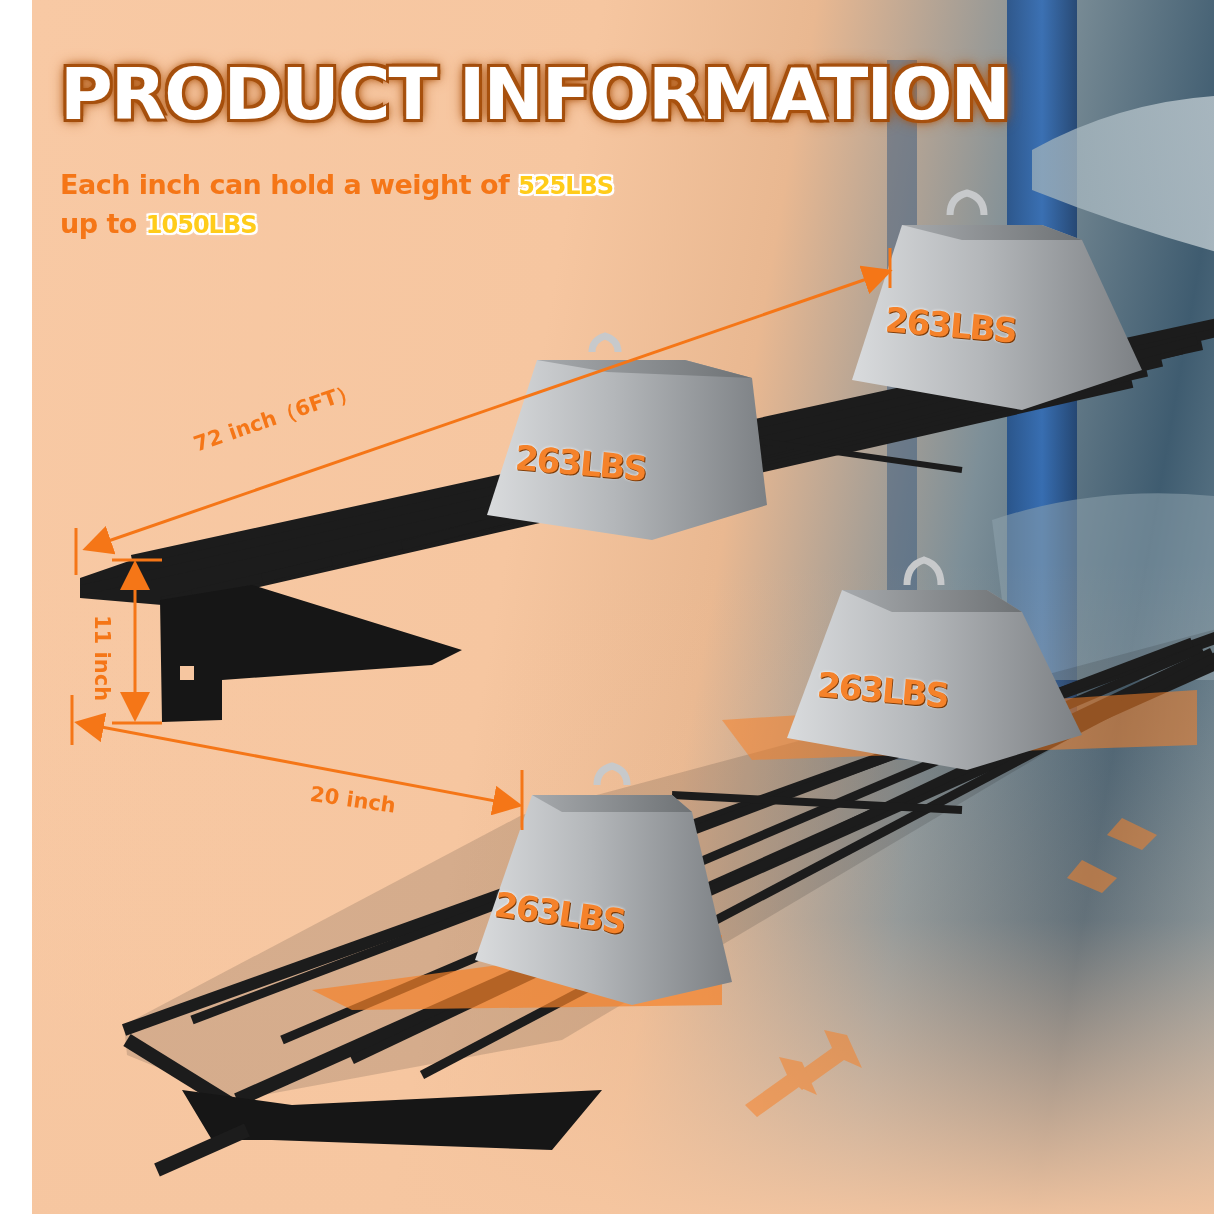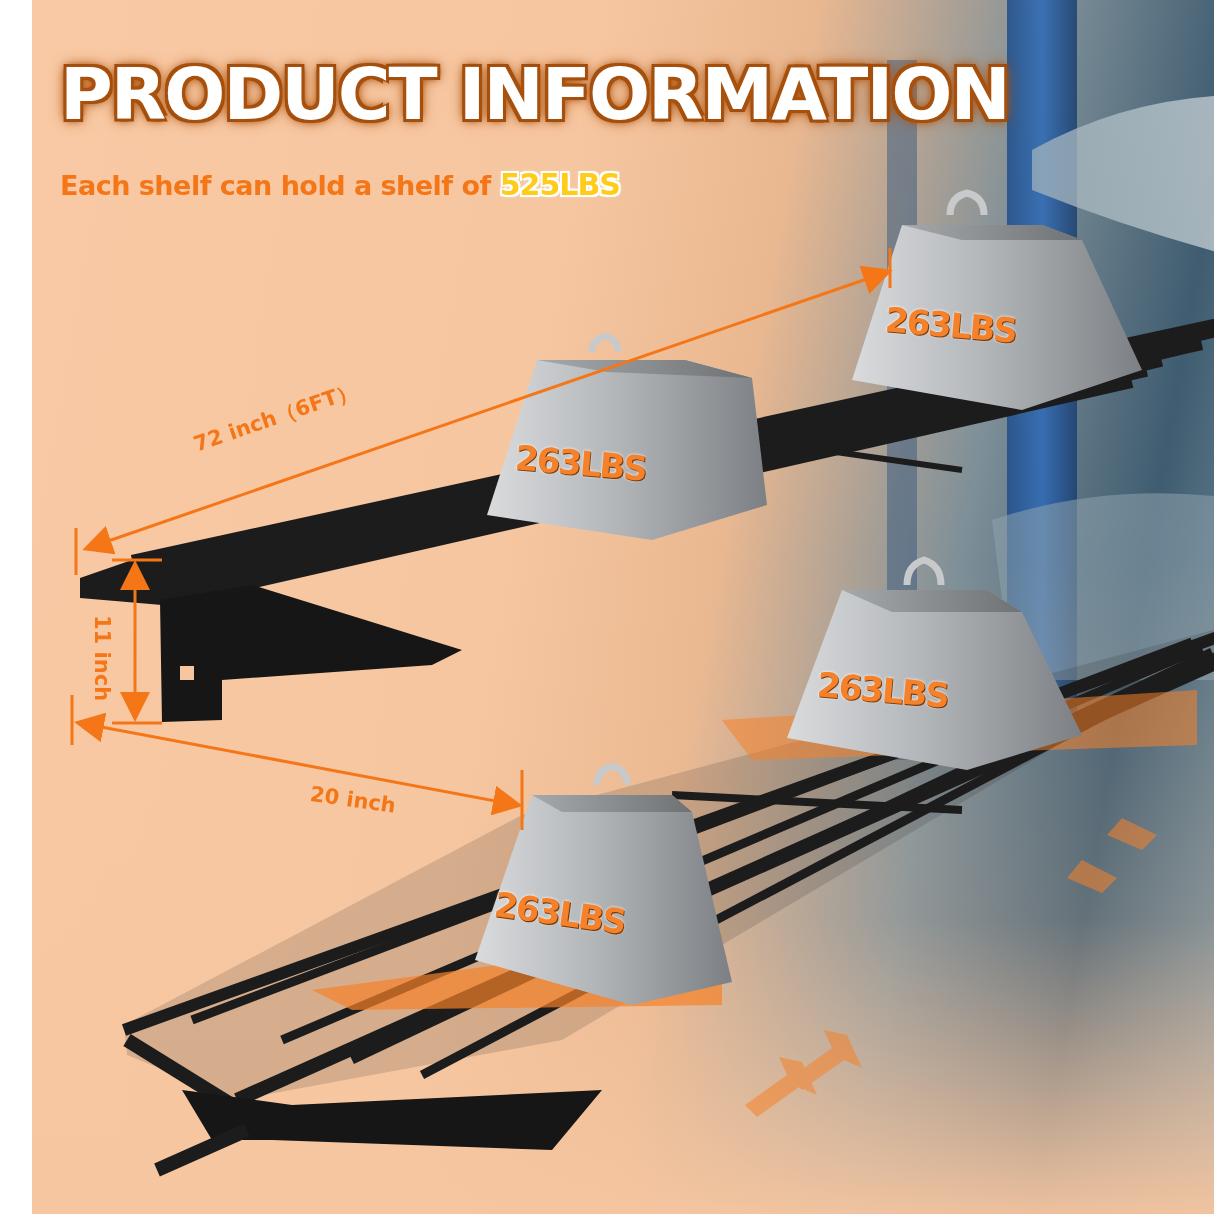--- a/index.html
+++ b/index.html
@@ -5,21 +5,21 @@
   html, body { margin:0; padding:0; }
   body { width:1214px; height:1214px; overflow:hidden; font-family:"DejaVu Sans", sans-serif; }
   .canvas { position:relative; width:1214px; height:1214px; overflow:hidden;
     background: linear-gradient(100deg, #f8c9a4 0%, #f6c6a0 40%, #e9b891 55%, #7d8f98 72%, #3f5c70 85%, #8aa0aa 100%); margin-left: 32px; }
   .bg-garage { position:absolute; left:0; top:0; width:1214px; height:1214px; }
   .title { position:absolute; left:28px; top:52px; font-family:"DejaVu Sans", sans-serif; font-weight:bold;
     font-size:72px; letter-spacing:-2px; color:#fff; white-space:nowrap;
     text-shadow: 0 0 6px #a8520f, 0 0 10px #a8520f, 0 0 16px #b55a14, 3px 3px 0 #9c4a0c, -3px -3px 0 #9c4a0c, 3px -3px 0 #9c4a0c, -3px 3px 0 #9c4a0c; }
   .desc { position:absolute; left:28px; top:166px; font-family:"DejaVu Sans", sans-serif; font-weight:bold;
     font-size:27px; line-height:37px; color:#f57617; letter-spacing:-0.5px; }
-  .hl { color:#ffcc1a; font-size:30px; letter-spacing:-1px;
+  .hl { color:#ffcc1a; font-size:24px; letter-spacing:-1px;
     text-shadow: 2px 2px 0 #fff, -2px -2px 0 #fff, 2px -2px 0 #fff, -2px 2px 0 #fff, 0 0 4px #fff; text-align: center; }
   .dim { position:absolute; font-family:"DejaVu Sans", sans-serif; font-weight:bold; color:#f57617; font-size:21px; white-space:nowrap; }
   .wlabel { position:absolute; font-family:"DejaVu Sans", sans-serif; font-weight:bold; font-size:34px; letter-spacing:-2px;
     color:#f5822a; text-shadow: 1px 1px 0 #7a3a08, 0 0 3px #fff; white-space:nowrap; }
   svg { position:absolute; left:0; top:0; }
 </style>
 </head>
 <body>
 
 <div class="canvas">
@@ -45,21 +45,24 @@
     <rect x="855" y="60" width="30" height="700" fill="#2a4f7a" opacity="0.45"></rect>
     <path d="M1000 150 Q1100 95 1214 95 L1214 260 Q1100 230 1000 190 Z" fill="url(#car)" opacity="0.75"></path>
     <path d="M960 520 Q1080 480 1214 500 L1214 680 L980 680 Z" fill="#8ea3ad" opacity="0.55"></path>
     <rect x="0" y="560" width="1214" height="654" fill="url(#fade)"></rect>
   </svg>
 
   <div class="title">PRODUCT INFORMATION</div>
 
   <div class="desc">
     <div>
-      <span>Each shelf can hold a shelf of </span><span class="hl">525LBS</span>
+      <span>Each inch can hold a weight of </span><span class="hl">525LBS</span>
+    </div>
+    <div>
+      <span>up to </span><span class="hl">1050LBS</span>
     </div>
   </div>
 
   <svg width="1214" height="1214">
     <defs>
       <linearGradient id="steel" x1="0" x2="1" y1="0" y2="0">
         <stop offset="0" stop-color="#d9dbdd"></stop>
           <stop offset="0.45" stop-color="#b4b7ba"></stop>
           <stop offset="1" stop-color="#7c8084"></stop>
       </linearGradient>

